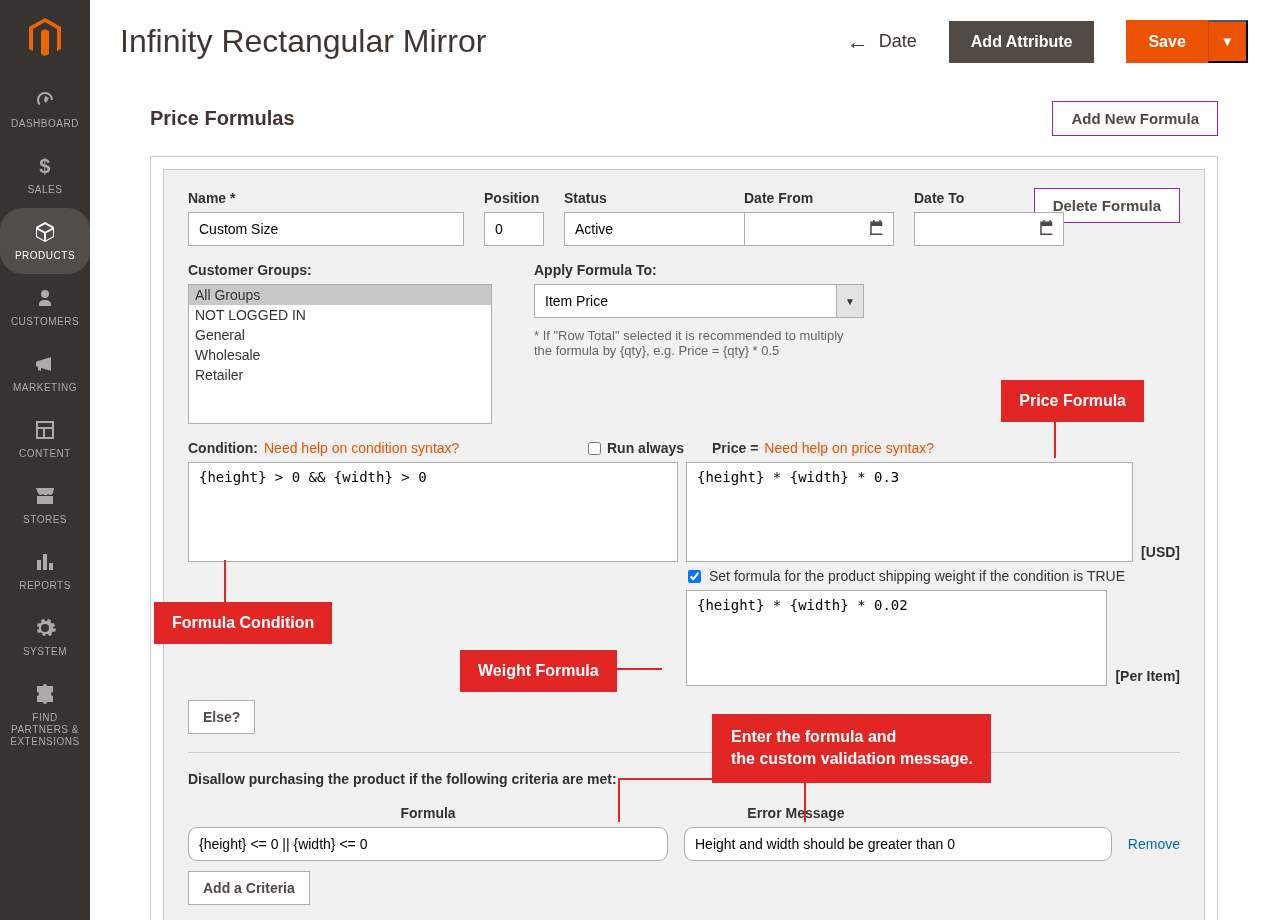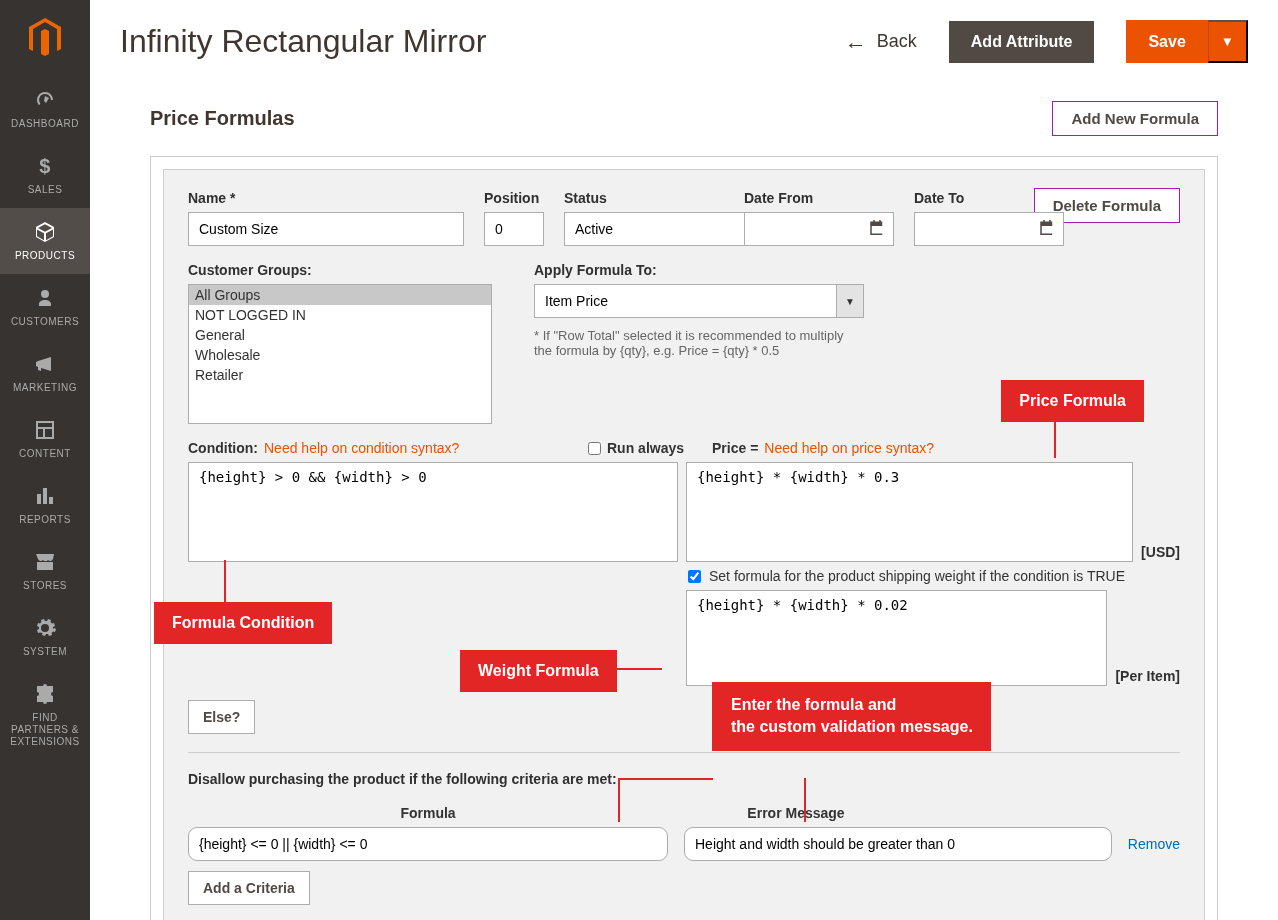--- a/index.html
+++ b/index.html
@@ -1,21 +1,21 @@
 <!DOCTYPE html>
 <html><head>
 <meta charset="utf-8">
 <style>
   * { box-sizing: border-box; margin: 0; padding: 0; }
   body { font-family: 'Helvetica Neue', Arial, sans-serif; font-size: 14px; color: #333; background: #fff; }
   .layout { display: flex; min-height: 920px; }
   .sidebar { width: 90px; background: #373330; color: #aaa; display: flex; flex-direction: column; align-items: center; }
   .sidebar-logo { width: 90px; height: 76px; display: flex; align-items: center; justify-content: center; color: #ed6502; }
   .nav-item { width: 90px; padding: 12px 4px; text-align: center; cursor: pointer; color: #aaa; font-size: 10px; letter-spacing: 0.5px; }
-  .nav-item.active { background: #524d49; color: #fff; }
+  .nav-item.active { background: #524d49; color: #fff; border-radius: 22px; }
   .nav-icon { display: block; margin: 0 auto 6px; width: 24px; height: 24px; }
   .nav-label { display: block; font-size: 10px; text-transform: uppercase; line-height: 1.2; }
   .main { flex: 1; background: #fff; padding: 0 30px 30px; position: relative; }
   .page-header { display: flex; align-items: center; justify-content: space-between; padding: 20px 0 28px; }
   .page-title { font-size: 32px; font-weight: 400; color: #41362f; }
   .header-actions { display: flex; align-items: center; gap: 12px; }
   .back-link { display: flex; align-items: center; gap: 10px; color: #41362f; font-size: 18px; cursor: pointer; margin-right: 20px; }
   .btn { border: none; padding: 12px 22px; font-size: 16px; font-weight: 600; cursor: pointer; }
   .btn-dark { background: #514943; color: #fff; }
   .btn-primary { background: #eb5202; color: #fff; }
@@ -98,29 +98,29 @@
       <span class="nav-label">MARKETING</span>
     </div>
     <div class="nav-item">
       <svg class="nav-icon" viewBox="0 0 24 24">
           <path fill="#aaa" d="M3 3h18v18H3V3zm2 2v4h14V5H5zm0 6v8h5v-8H5zm7 0v8h7v-8h-7z"></path>
         </svg>
       <span class="nav-label">CONTENT</span>
     </div>
     <div class="nav-item">
       <svg class="nav-icon" viewBox="0 0 24 24">
+          <path fill="#aaa" d="M3 4h18l-1 5a3 3 0 01-5 1 3 3 0 01-5 0 3 3 0 01-5-1L3 4zm1 8h16v8H4v-8z"></path>
+        </svg>
+      <span class="nav-label">STORES</span>
+    </div>
+    <div class="nav-item">
+      <svg class="nav-icon" viewBox="0 0 24 24">
           <path fill="#aaa" d="M4 20V10h4v10H4zm6 0V4h4v16h-4zm6 0v-7h4v7h-4z"></path>
         </svg>
       <span class="nav-label">REPORTS</span>
-    </div>
-    <div class="nav-item">
-      <svg class="nav-icon" viewBox="0 0 24 24">
-          <path fill="#aaa" d="M3 4h18l-1 5a3 3 0 01-5 1 3 3 0 01-5 0 3 3 0 01-5-1L3 4zm1 8h16v8H4v-8z"></path>
-        </svg>
-      <span class="nav-label">STORES</span>
     </div>
     <div class="nav-item">
       <svg class="nav-icon" viewBox="0 0 24 24">
           <path fill="#aaa" d="M12 8a4 4 0 100 8 4 4 0 000-8zm9 4l2 1-1 3-2-.5a8 8 0 01-1.5 1.5l.5 2-3 1-1-2h-2l-1 2-3-1 .5-2A8 8 0 017 16.5L5 17l-1-3 2-1v-2l-2-1 1-3 2 .5A8 8 0 018.5 6L8 4l3-1 1 2h2l1-2 3 1-.5 2A8 8 0 0119 7.5l2-.5 1 3-2 1v2z"></path>
         </svg>
       <span class="nav-label">SYSTEM</span>
     </div>
     <div class="nav-item">
       <svg class="nav-icon" viewBox="0 0 24 24">
           <path fill="#aaa" d="M4 4h6a2 2 0 114 0h6v6a2 2 0 100 4v6h-6a2 2 0 11-4 0H4v-6a2 2 0 100-4V4z"></path>
@@ -128,21 +128,21 @@
       <span class="nav-label">FIND PARTNERS &amp; EXTENSIONS</span>
     </div>
   </div>
 
   <div class="main">
     <div class="page-header">
       <h1 class="page-title">Infinity Rectangular Mirror</h1>
       <div class="header-actions">
         <div class="back-link">
           <span style="font-size:22px;">←</span>
-          <span>Back</span>
+          <span>Date</span>
         </div>
         <button class="btn btn-dark">Add Attribute</button>
         <div class="btn-split">
           <button class="btn btn-primary">Save</button>
           <button class="btn-toggle">
             <span>▼</span>
           </button>
         </div>
       </div>
     </div>
@@ -276,21 +276,21 @@
         
         <div class="callout" style="top:210px;right:60px;">Price Formula</div>
         <div class="callout-line" style="top:248px;right:148px;width:2px;height:40px;"></div>
 
         <div class="callout" style="top:432px;left:-10px;">Formula Condition</div>
         <div class="callout-line" style="top:390px;left:60px;width:2px;height:42px;"></div>
 
         <div class="callout" style="top:480px;left:296px;">Weight Formula</div>
         <div class="callout-line" style="top:498px;left:448px;width:50px;height:2px;"></div>
 
-        <div class="callout" style="top:512px;left:548px;line-height:1.4;padding-left:19px;">
+        <div class="callout" style="top:544px;left:548px;line-height:1.4;padding-left:19px;">
           <div>Enter the formula and</div>
           <div>the custom validation message.</div>
         </div>
         <div class="callout-line" style="top:608px;left:454px;width:2px;height:44px;"></div>
         <div class="callout-line" style="top:608px;left:454px;width:95px;height:2px;"></div>
         <div class="callout-line" style="top:608px;left:640px;width:2px;height:44px;"></div>
 
       </div>
     </div>
   </div>

